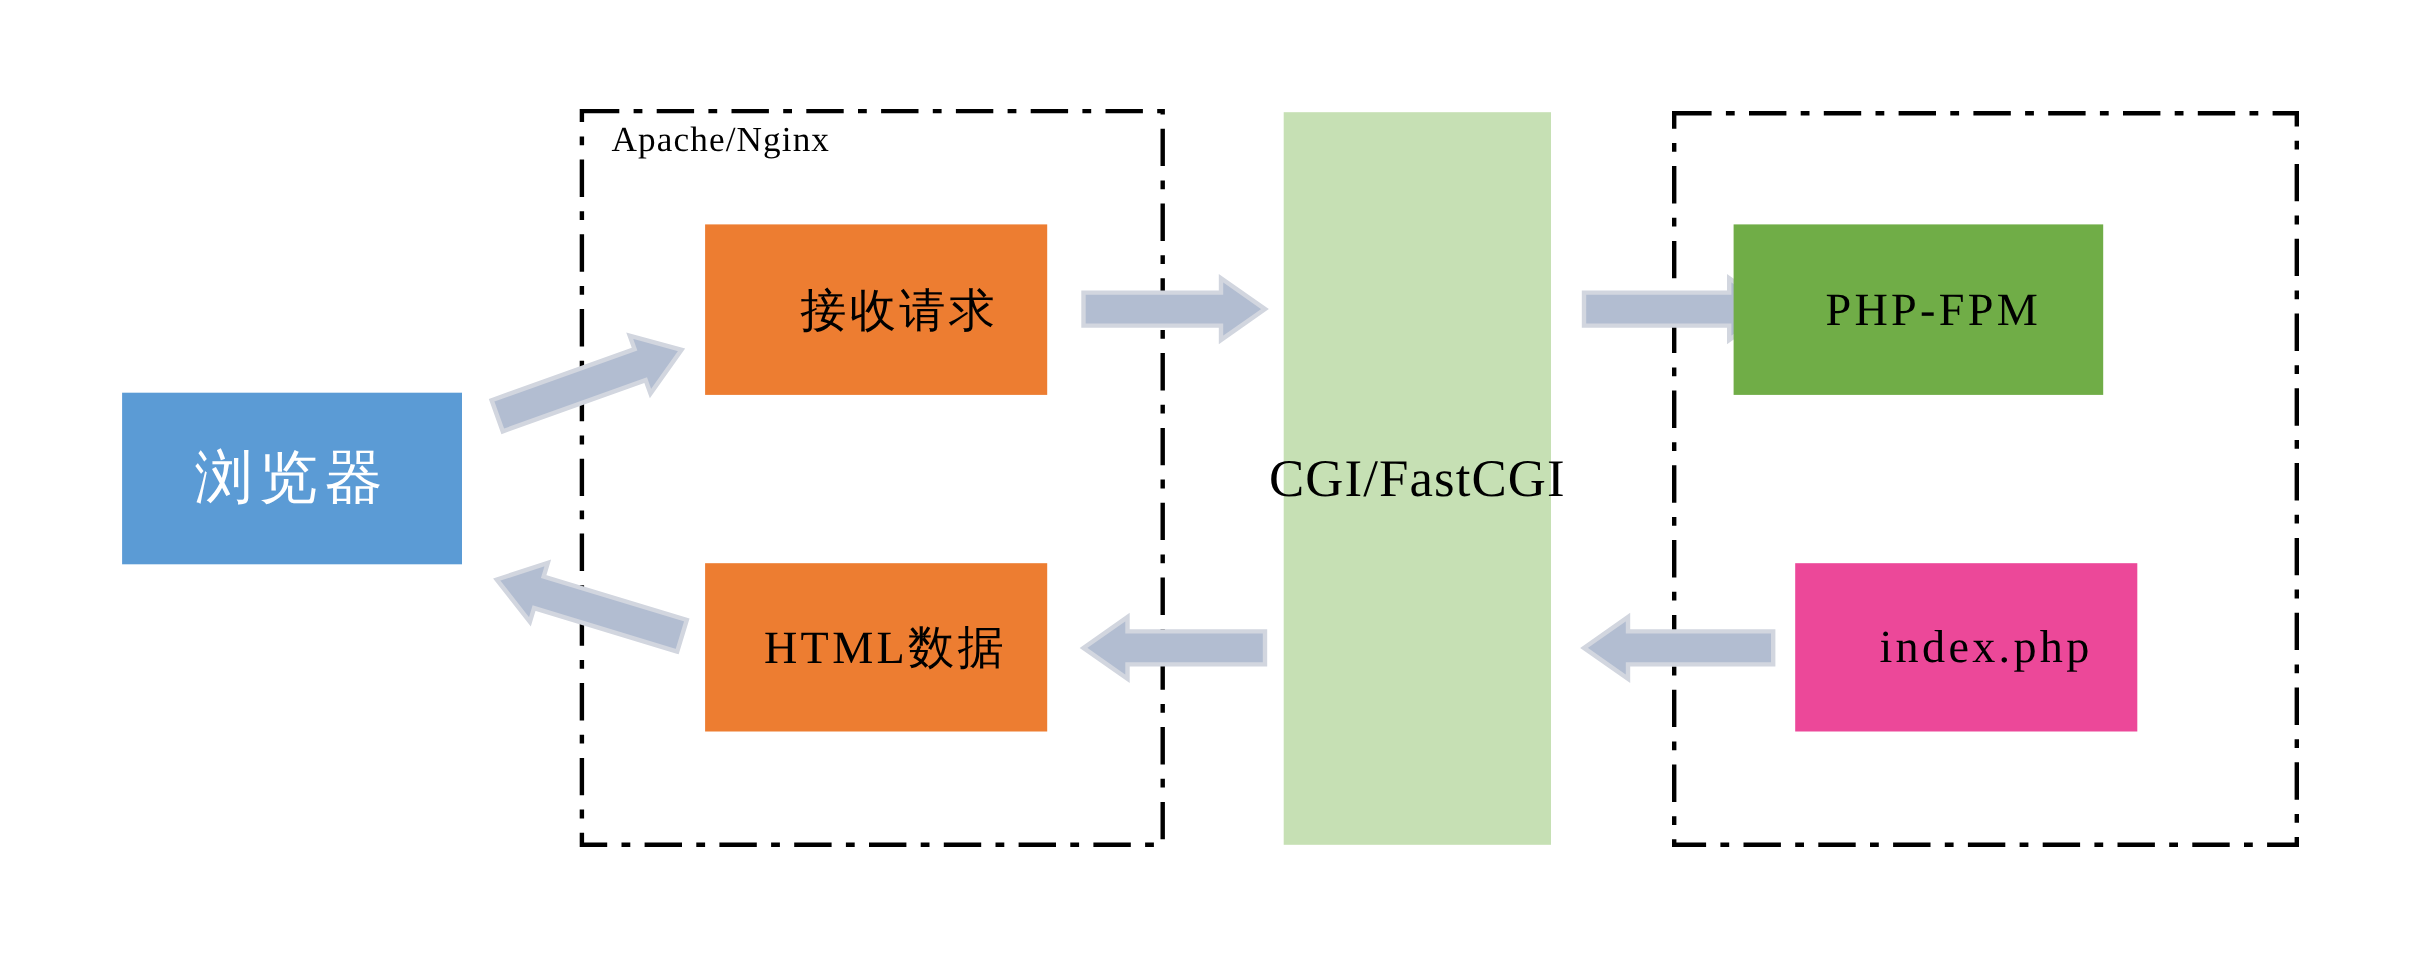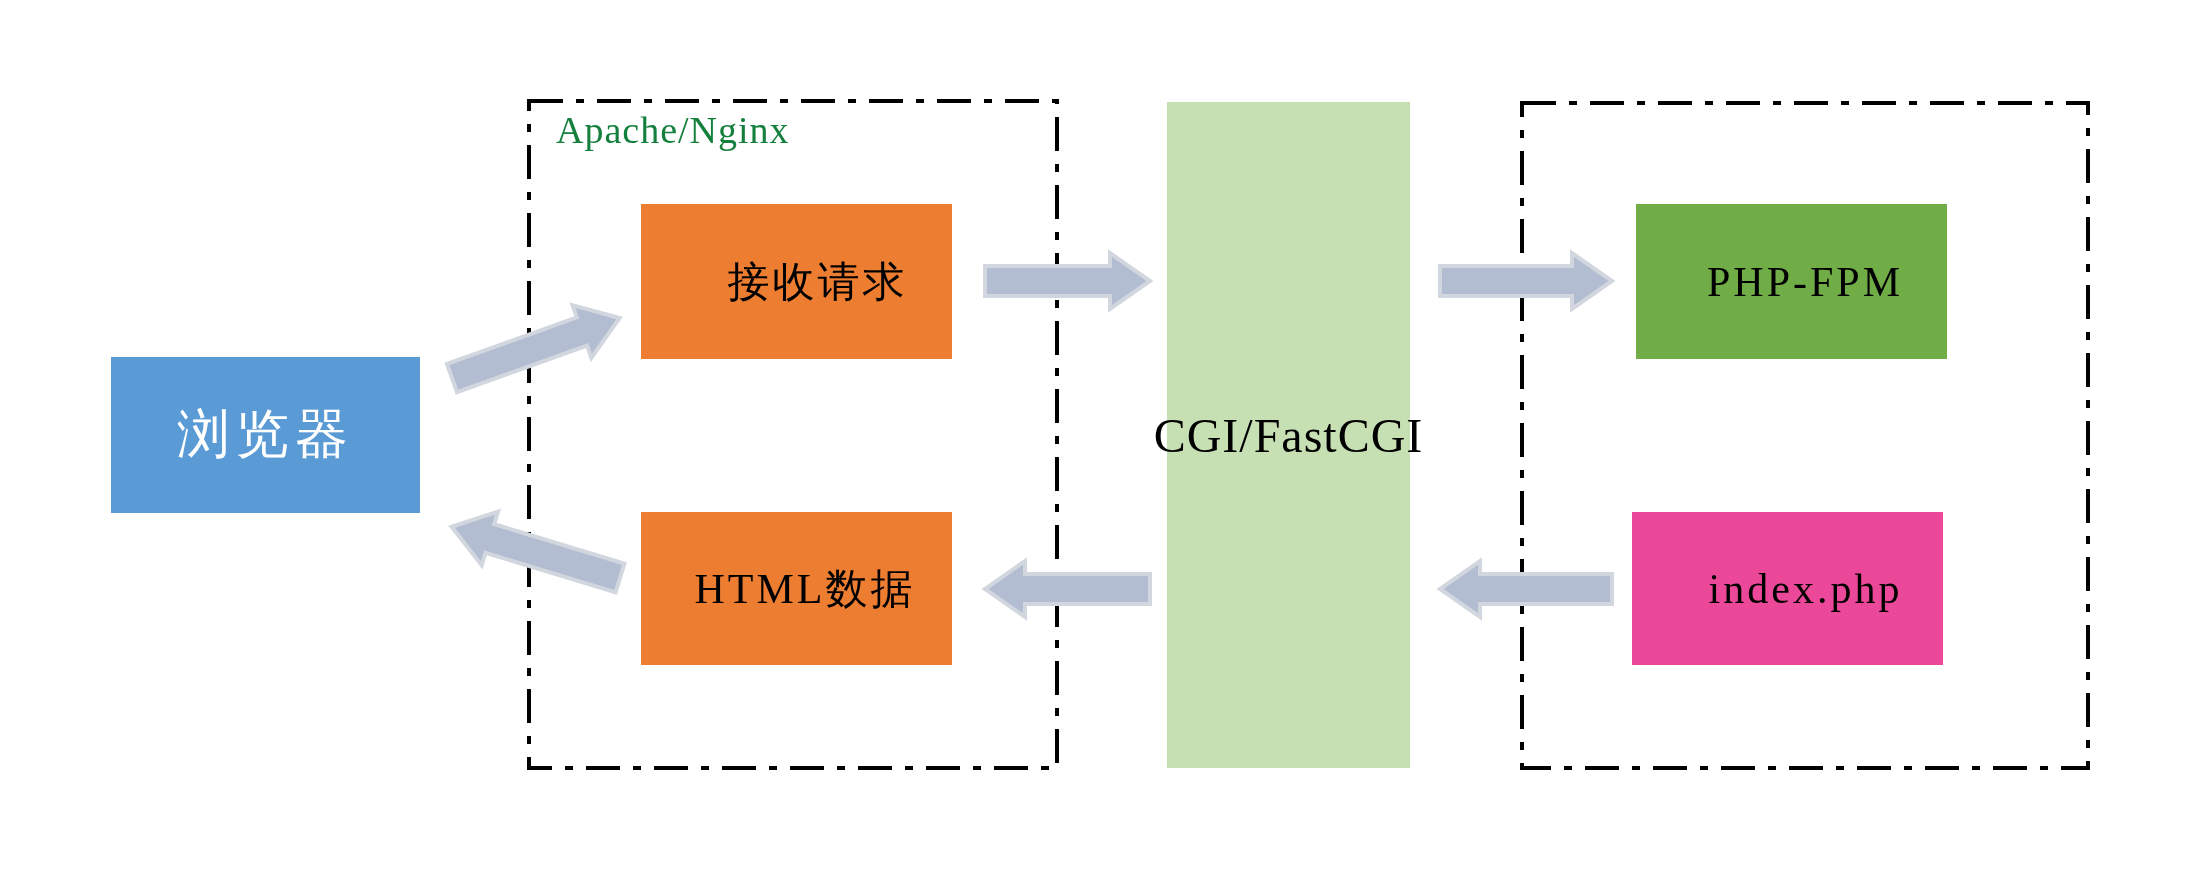--- a/index.html
+++ b/index.html
@@ -55,33 +55,33 @@
   }
   .node-cgi {
     left: 1167px; top: 102px; width: 243px; height: 666px;
     background: #C6E0B4;
   }
   .node-cgi .label {
     font-size: 48px;
     letter-spacing: 1px;
   }
   .node-phpfpm {
-    left: 1636px; top: 204px; width: 311px; height: 155px;
+    left: 1576px; top: 204px; width: 336px; height: 155px;
     background: #70AD47;
     padding-left: 27px;
   }
   .node-indexphp {
     left: 1632px; top: 512px; width: 311px; height: 153px;
     background: #ec4899;
     padding-left: 36px;
   }
   .container-label {
     position: absolute;
-    font-size: 38px;
-    color: #15803d;
+    font-size: 32px;
+    color: #000000;
     letter-spacing: 1px;
     white-space: nowrap;
   }
   .label-apache { left: 556px; top: 108px; }
   .label-php    { left: 1560px; top: 108px; }
   .dashed-rect {
     fill: none;
     stroke: #000000;
     stroke-width: 4;
     stroke-dasharray: 34 13 8 13;

